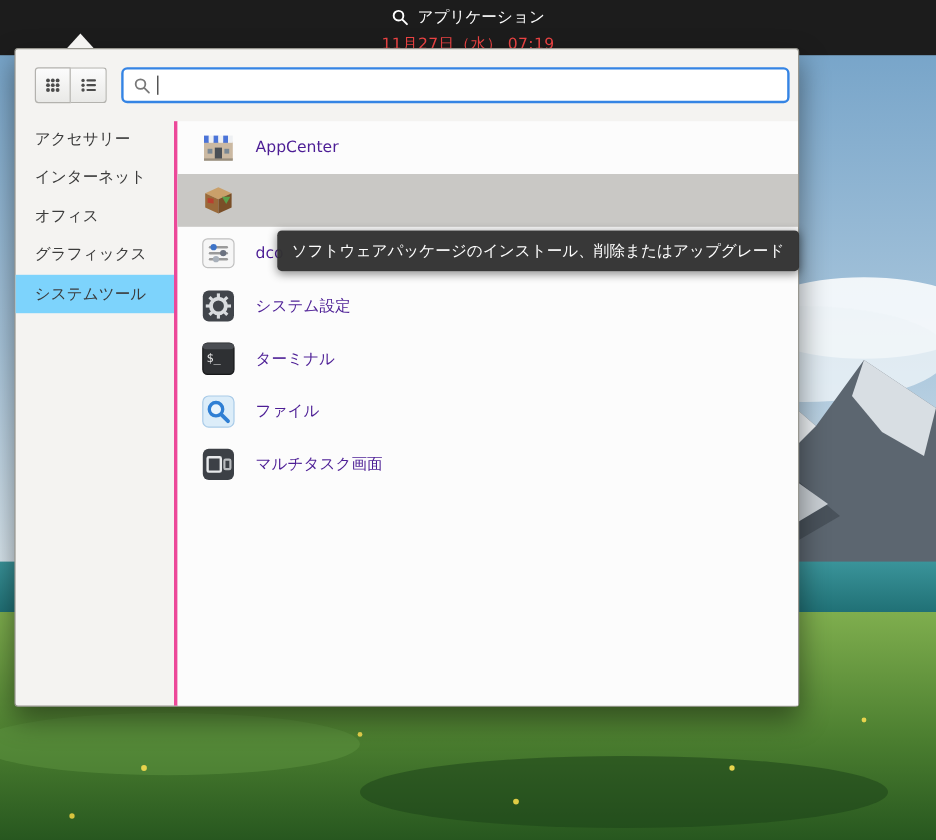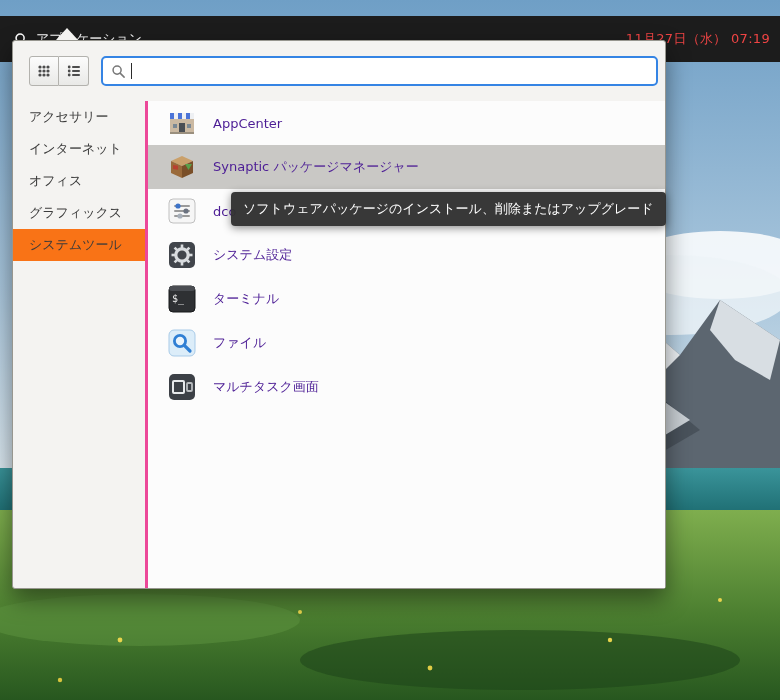--- a/index.html
+++ b/index.html
@@ -4,23 +4,23 @@
 <style>
   html,body{margin:0;padding:0;}
   body{
     width:780px;height:700px;position:relative;overflow:hidden;
     font-family:"DejaVu Sans","Liberation Sans",sans-serif;
     background:#6f9fc4;
   }
   .wallpaper{position:absolute;inset:0;z-index:0;}
   
   .topbar{
-    position:absolute;top:16px;left:0;width:780px;height:46px;z-index:10;
+    position:absolute;top:0;left:0;width:780px;height:46px;z-index:10;
     background:#1c1c1c;display:flex;justify-content:space-between;align-items:center;
-    box-sizing:border-box;padding:0 10px;
+    box-sizing:border-box;padding:0 10px;flex-direction:column;
   }
   .appmenu{display:flex;align-items:center;gap:7px;color:#ffffff;font-size:13px;height:100%;padding:0 4px;cursor:pointer;}
   .clock{color:#ef4444;font-size:13px;letter-spacing:.3px;}
   
   .arrow{
     position:absolute;left:56px;top:28px;width:0;height:0;z-index:21;
     border-left:11px solid transparent;border-right:11px solid transparent;
     border-bottom:12px solid #f4f3f1;
   }
   
@@ -44,21 +44,21 @@
   }
   .search input{
     border:none;outline:none;flex:1;font-size:13px;background:transparent;padding:0;
     font-family:"DejaVu Sans","Liberation Sans",sans-serif;color:#2e2e2e;
   }
   .caret{width:1px;height:16px;background:#2b2b2b;}
   
   .mbody{position:absolute;top:60px;left:0;right:0;bottom:0;display:flex;}
   .sidebar{width:135px;box-sizing:border-box;border-right:3px solid #ec4899;}
   .cat{height:32px;line-height:32px;padding-left:16px;font-size:13px;color:#3b3b3b;cursor:pointer;white-space:nowrap;}
-  .cat.selected{background:#f97316;font-family:Liberation Serif, serif;}
+  .cat.selected{background:#7dd3fc;font-family:Liberation Serif, serif;}
   .applist{flex:1;background:#fcfcfc;}
   .app-row{height:44px;display:flex;align-items:center;padding-left:18px;gap:15px;cursor:pointer;}
   .app-row.highlight{background:#c9c8c5;}
   .app-icon{width:32px;height:32px;flex:0 0 32px;display:flex;align-items:center;justify-content:center;}
   .app-label{font-size:13px;color:#4c1d95;white-space:nowrap;}
   
   .tooltip{
     position:absolute;left:231px;top:192px;z-index:40;
     background:rgba(50,50,50,.97);color:#ffffff;font-size:13px;
     padding:8px 12px;border-radius:4px;box-shadow:0 2px 8px rgba(0,0,0,.45);
@@ -198,21 +198,20 @@
       <div class="app-row highlight">
         <span class="app-icon">
           <svg width="32" height="32" viewBox="0 0 32 32">
             <polygon points="16,5 27,10 16,15 5,10" fill="#caa06a"></polygon>
             <polygon points="5,10 16,15 16,27 5,22" fill="#9a6a3a"></polygon>
             <polygon points="27,10 16,15 16,27 27,22" fill="#7a4f28"></polygon>
             <polygon points="19,13 26,13 22.5,19" fill="#5aa04a"></polygon>
             <rect x="7" y="13" width="5" height="4" fill="#b8402f" transform="skewY(8)"></rect>
           </svg>
         </span>
-        <span class="app-label">Synaptic パッケージマネージャー</span>
       </div>
 
       <div class="app-row">
         <span class="app-icon">
           <svg width="32" height="32" viewBox="0 0 32 32">
             <rect x="3" y="4" width="26" height="24" rx="4" fill="#f6f6f6" stroke="#c0c0c0"></rect>
             <rect x="8" y="10" width="16" height="2" rx="1" fill="#9a9a9a"></rect>
             <rect x="8" y="15" width="16" height="2" rx="1" fill="#9a9a9a"></rect>
             <rect x="8" y="20" width="16" height="2" rx="1" fill="#9a9a9a"></rect>
             <circle cx="12" cy="11" r="2.6" fill="#3d73c8"></circle>

